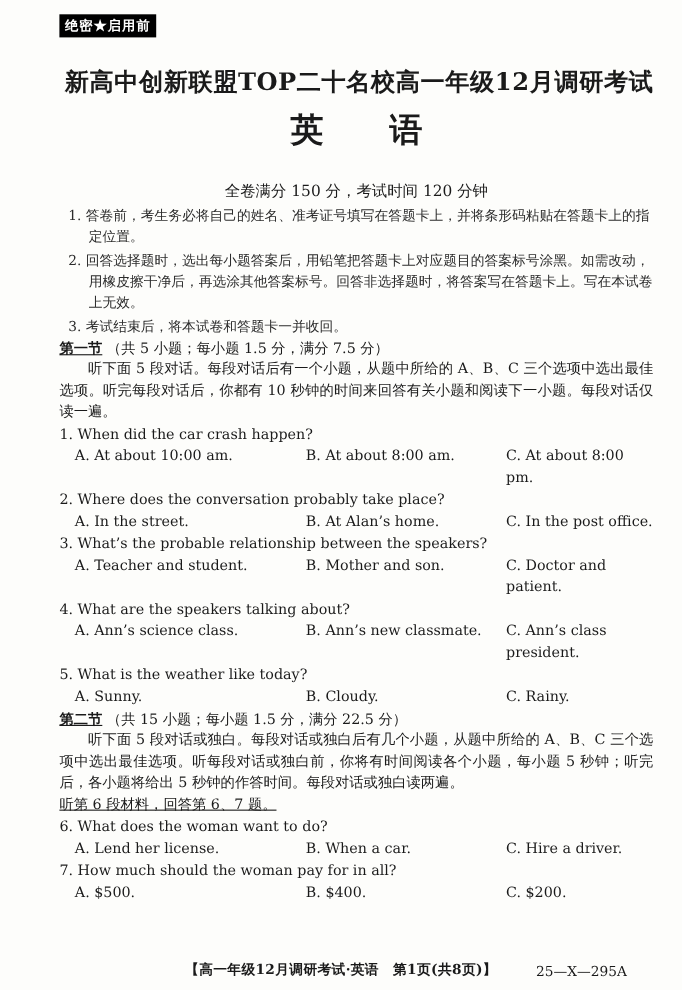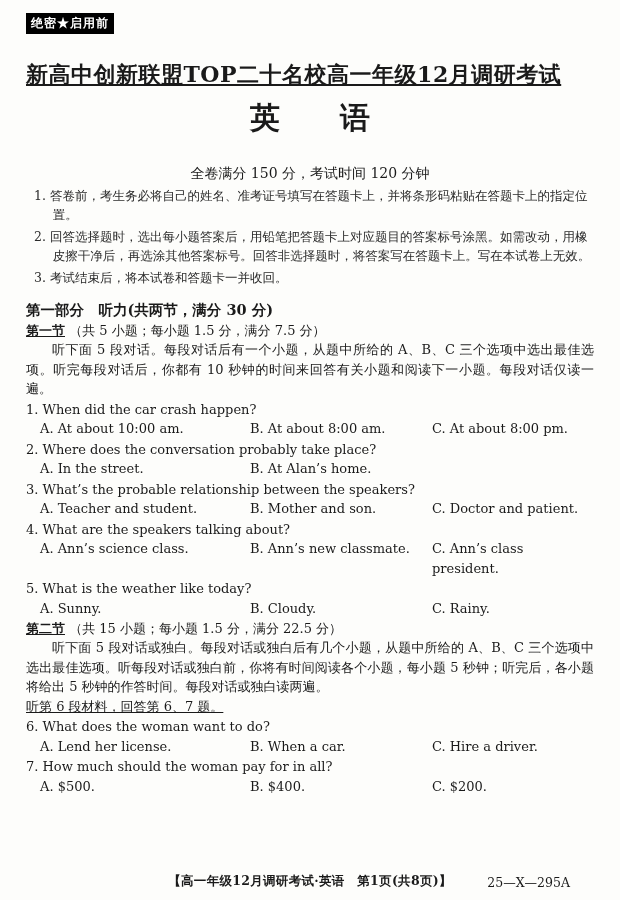--- a/index.html
+++ b/index.html
@@ -6,39 +6,38 @@
   html, body { margin: 0; padding: 0; }
   body {
     width: 620px;
     height: 900px;
     background: #fdfdfb;
     color: #1a1a1a;
     font-family: "DejaVu Serif", "Liberation Serif", serif;
     position: relative;
     overflow: hidden;
   }
-  .page { padding: 12px 26px 0 26px; }
+  .page { padding: 12px 26px 0 26px; margin-left: 28px; }
 
   .secrecy {
     display: inline-block;
     background: #000;
     color: #fff;
     font-size: 12px;
     font-weight: bold;
     padding: 2px 5px;
     letter-spacing: 1px;
   }
 
   .title {
     margin-top: 26px;
-    text-align: left;
+    text-align: right;
     font-size: 22px;
     font-weight: bold;
     letter-spacing: 0.5px;
-    text-decoration: underline;
   }
   .subject {
     margin-top: 8px;
     text-align: center;
     font-size: 30px;
     font-weight: bold;
   }
   .exam-info {
     margin-top: 26px;
     text-align: center;
@@ -124,21 +123,20 @@
   </div>
 
   <div class="title">新高中创新联盟TOP二十名校高一年级12月调研考试</div>
   <div class="subject">英　　语</div>
   <div class="exam-info">全卷满分 150 分，考试时间 120 分钟</div>
 
   <div class="notice-item">1. 答卷前，考生务必将自己的姓名、准考证号填写在答题卡上，并将条形码粘贴在答题卡上的指定位置。</div>
   <div class="notice-item">2. 回答选择题时，选出每小题答案后，用铅笔把答题卡上对应题目的答案标号涂黑。如需改动，用橡皮擦干净后，再选涂其他答案标号。回答非选择题时，将答案写在答题卡上。写在本试卷上无效。</div>
   <div class="notice-item">3. 考试结束后，将本试卷和答题卡一并收回。</div>
 
-  <div class="part-heading">第一部分　听力(共两节，满分 30 分)</div>
 
   <div class="sec-heading">
     <span class="sec-label">第一节</span>
     <span>（共 5 小题；每小题 1.5 分，满分 7.5 分）</span>
   </div>
   <div class="para">听下面 5 段对话。每段对话后有一个小题，从题中所给的 A、B、C 三个选项中选出最佳选项。听完每段对话后，你都有 10 秒钟的时间来回答有关小题和阅读下一小题。每段对话仅读一遍。</div>
 
   <div class="question">
     <div class="q-text">1. When did the car crash happen?</div>
     <div class="q-options">
@@ -146,20 +144,21 @@
       <span class="opt-b">B. At about 8:00 am.</span>
       <span class="opt-c">C. At about 8:00 pm.</span>
     </div>
   </div>
 
   <div class="question">
     <div class="q-text">2. Where does the conversation probably take place?</div>
     <div class="q-options">
       <span class="opt-a">A. In the street.</span>
       <span class="opt-b">B. At Alan’s home.</span>
+      <span class="opt-c">C. In the post office.</span>
     </div>
   </div>
 
   <div class="question">
     <div class="q-text">3. What’s the probable relationship between the speakers?</div>
     <div class="q-options">
       <span class="opt-a">A. Teacher and student.</span>
       <span class="opt-b">B. Mother and son.</span>
       <span class="opt-c">C. Doctor and patient.</span>
     </div>

